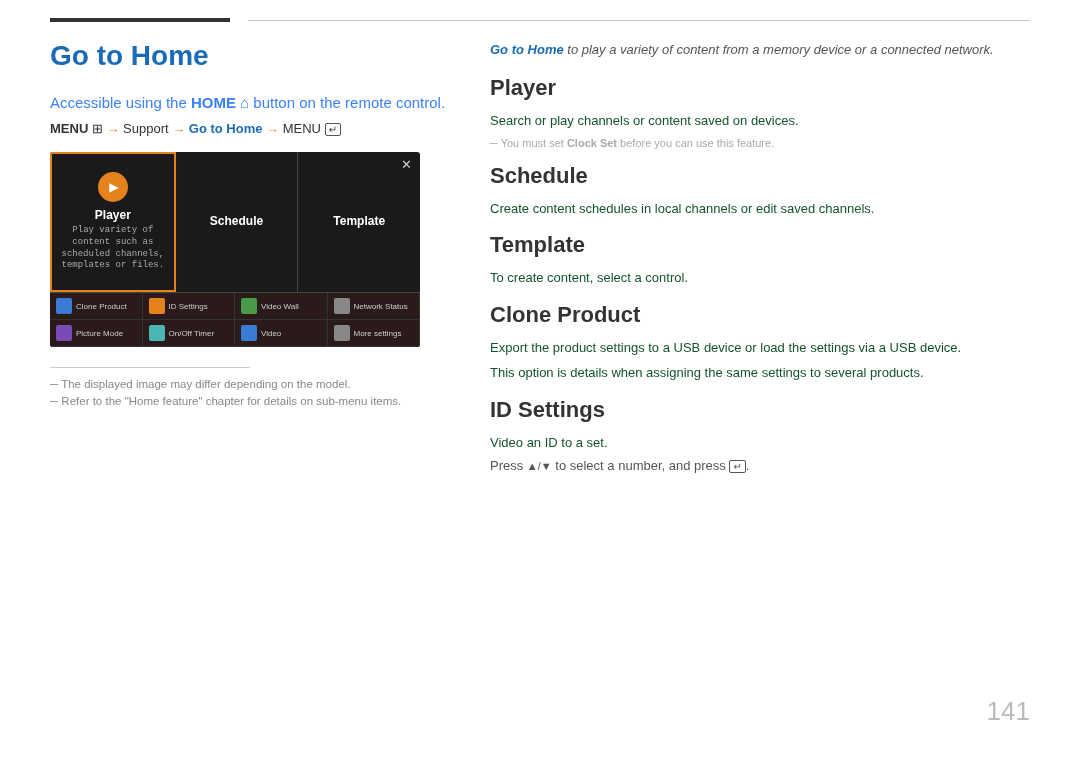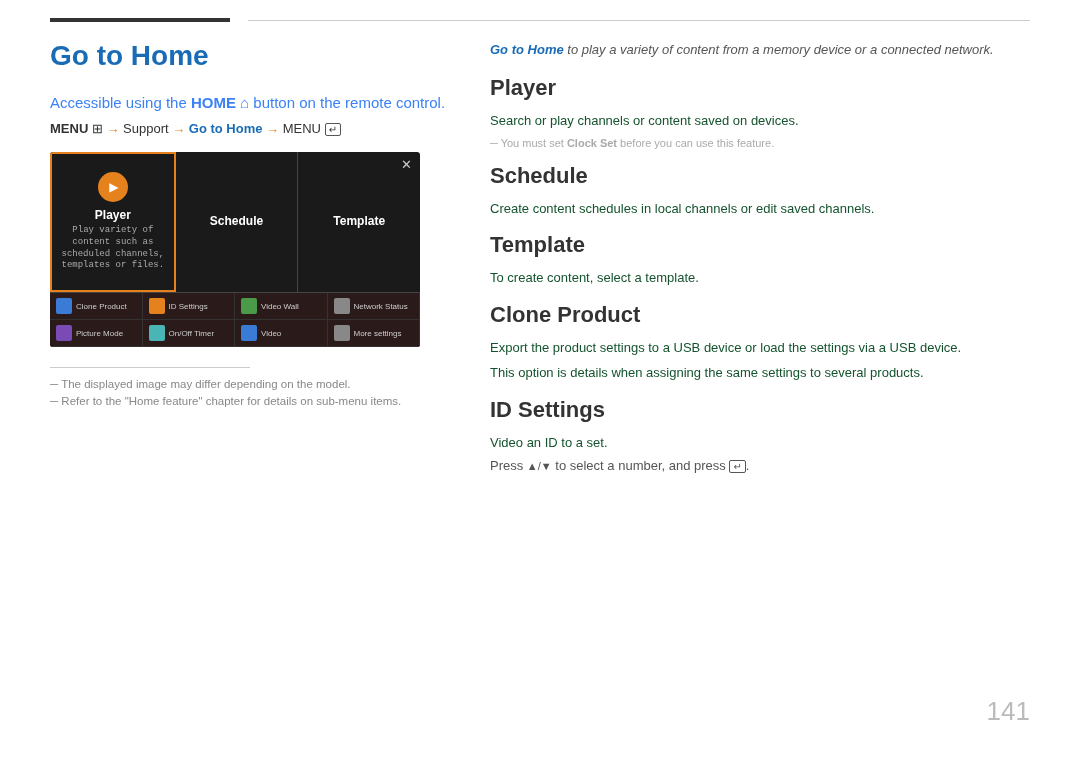--- a/index.html
+++ b/index.html
@@ -387,21 +387,21 @@
     </p>
 
     <h2 class="section-title">Player</h2>
     <p class="section-body">Search or play channels or content saved on devices.</p>
     <p class="section-note">You must set <span class="clock-bold">Clock Set</span> before you can use this feature.</p>
 
     <h2 class="section-title">Schedule</h2>
     <p class="section-body">Create content schedules in local channels or edit saved channels.</p>
 
     <h2 class="section-title">Template</h2>
-    <p class="section-body">To create content, select a template.</p>
+    <p class="section-body">To create content, select a control.</p>
 
     <h2 class="section-title">Clone Product</h2>
     <p class="section-body">Export the product settings to a USB device or load the settings via a USB device.</p>
     <p class="section-body">This option is details when assigning the same settings to several products.</p>
 
     <h2 class="section-title">ID Settings</h2>
     <p class="section-body">Video an ID to a set.</p>
     <p class="press-text">
       Press <span class="up-down">▲/▼</span> to select a number, and press <span class="enter-icon">↵</span>.
     </p>

